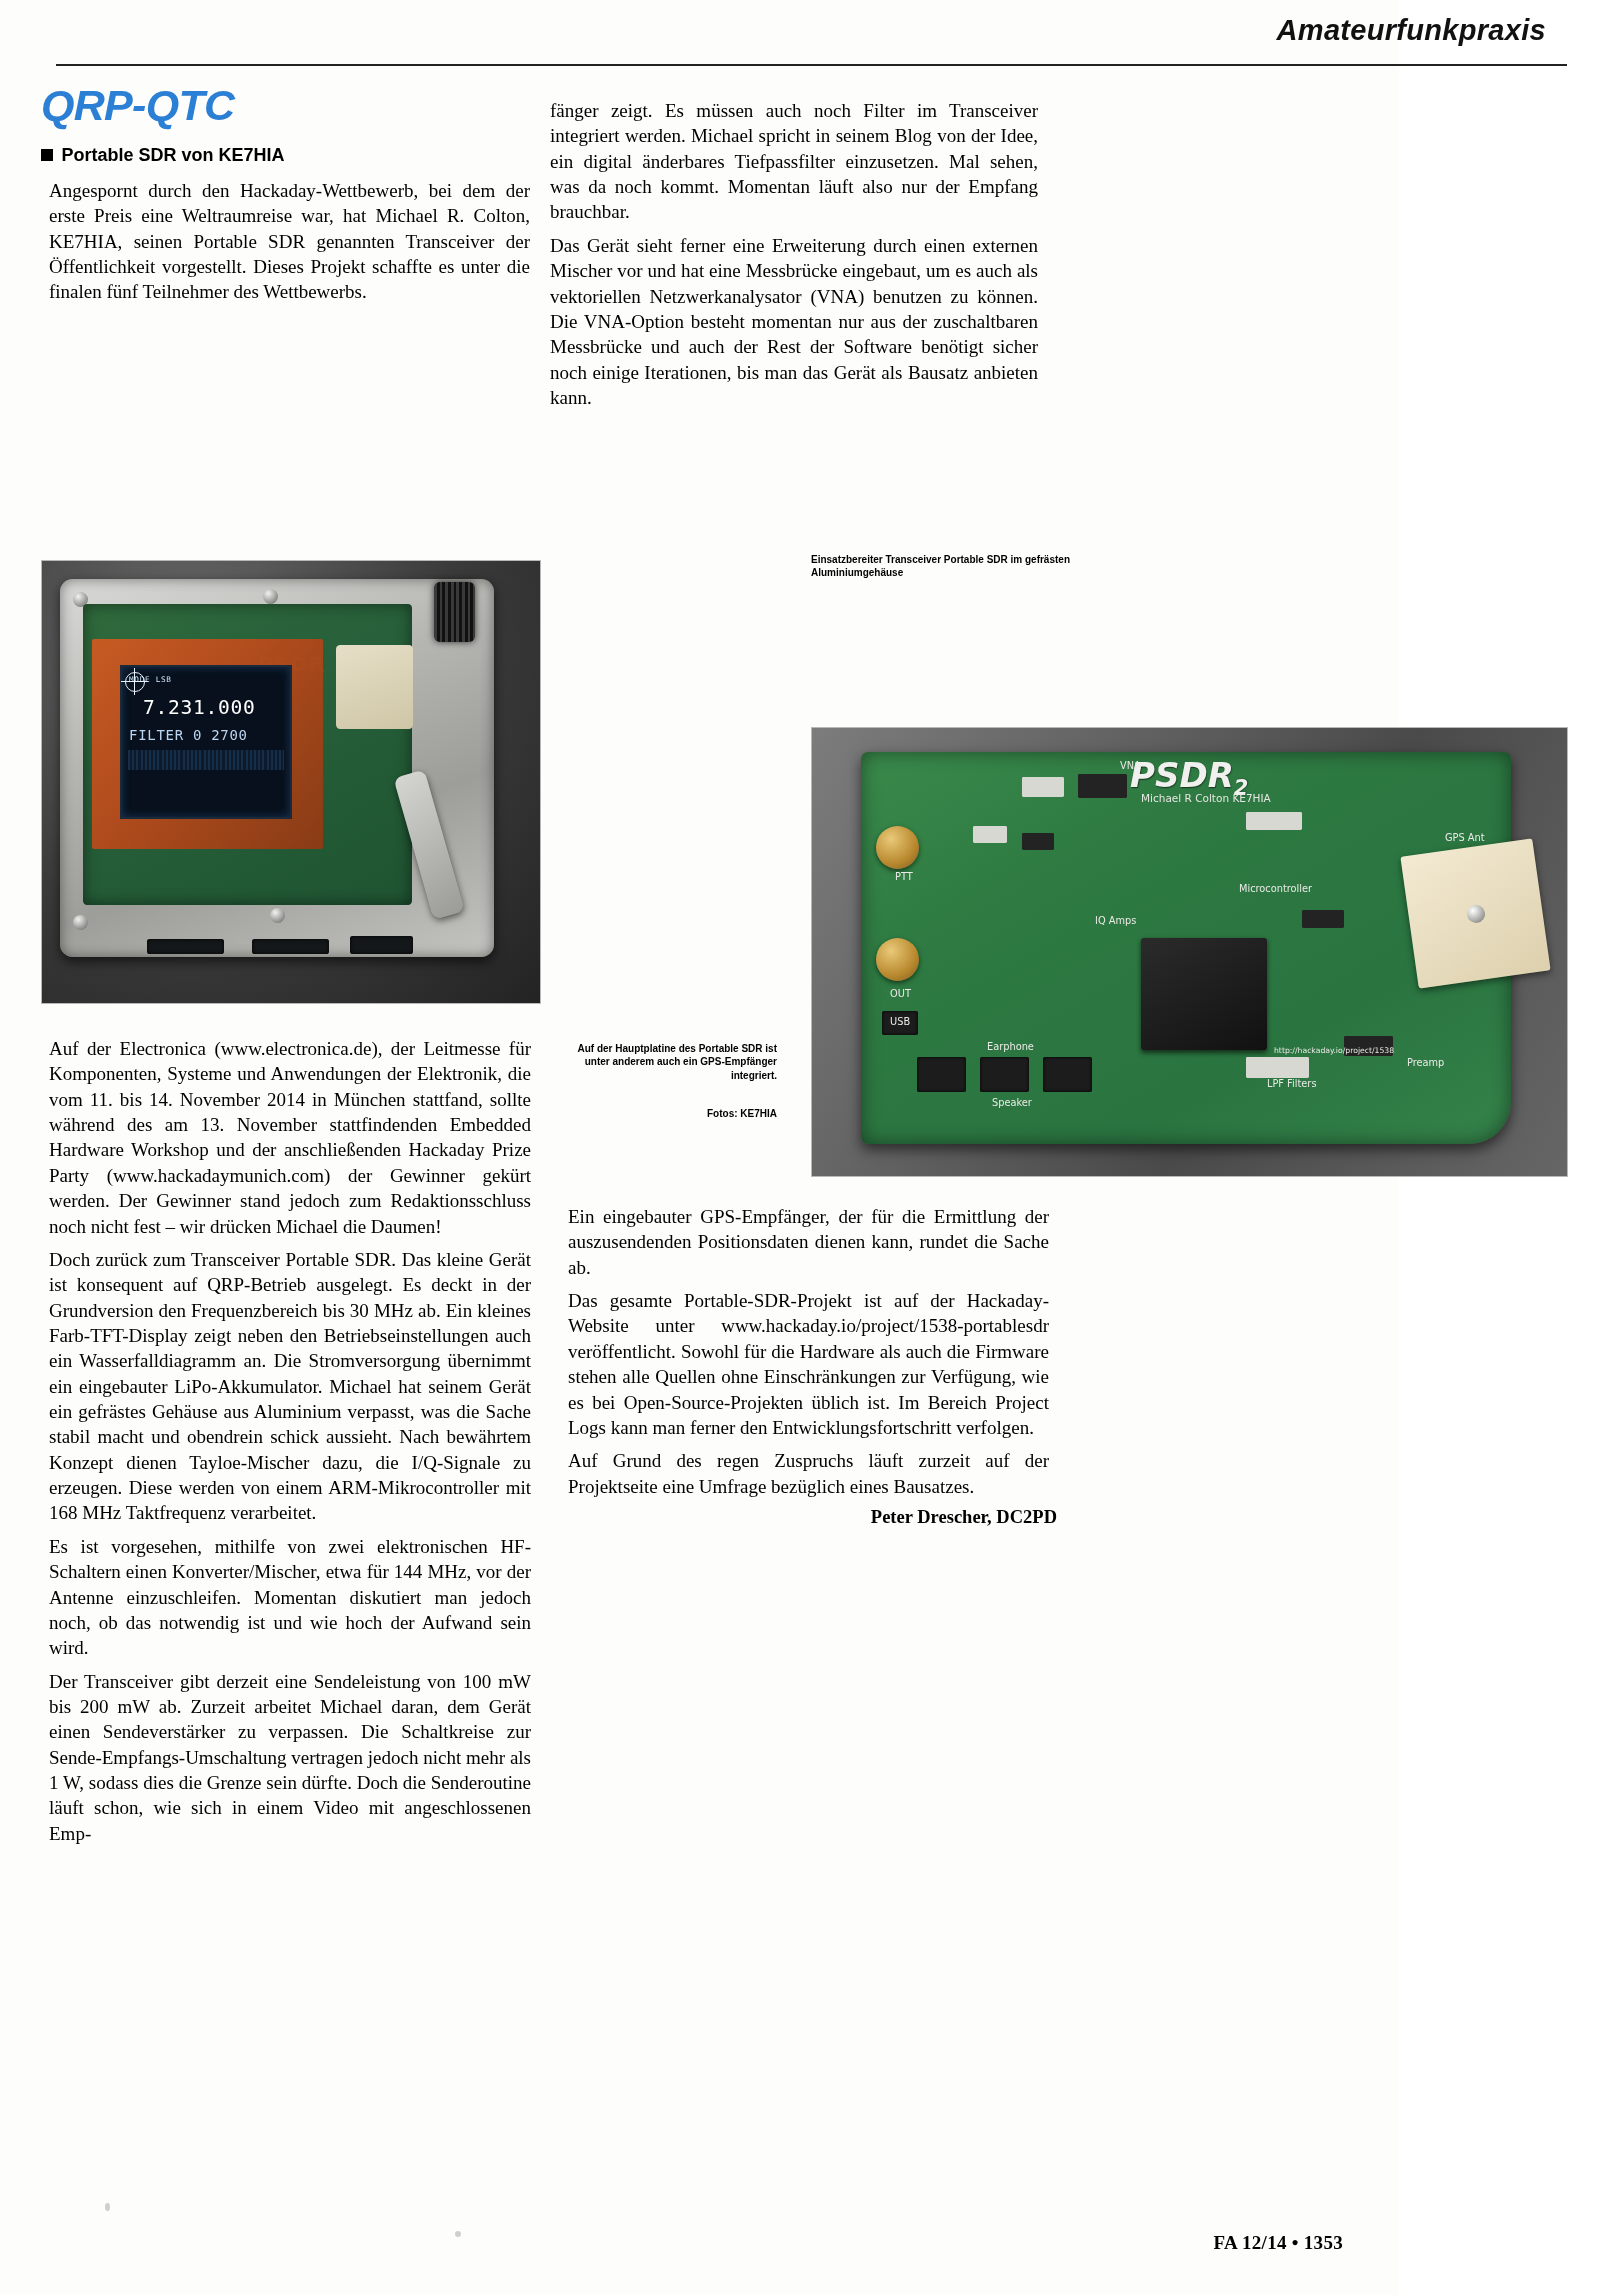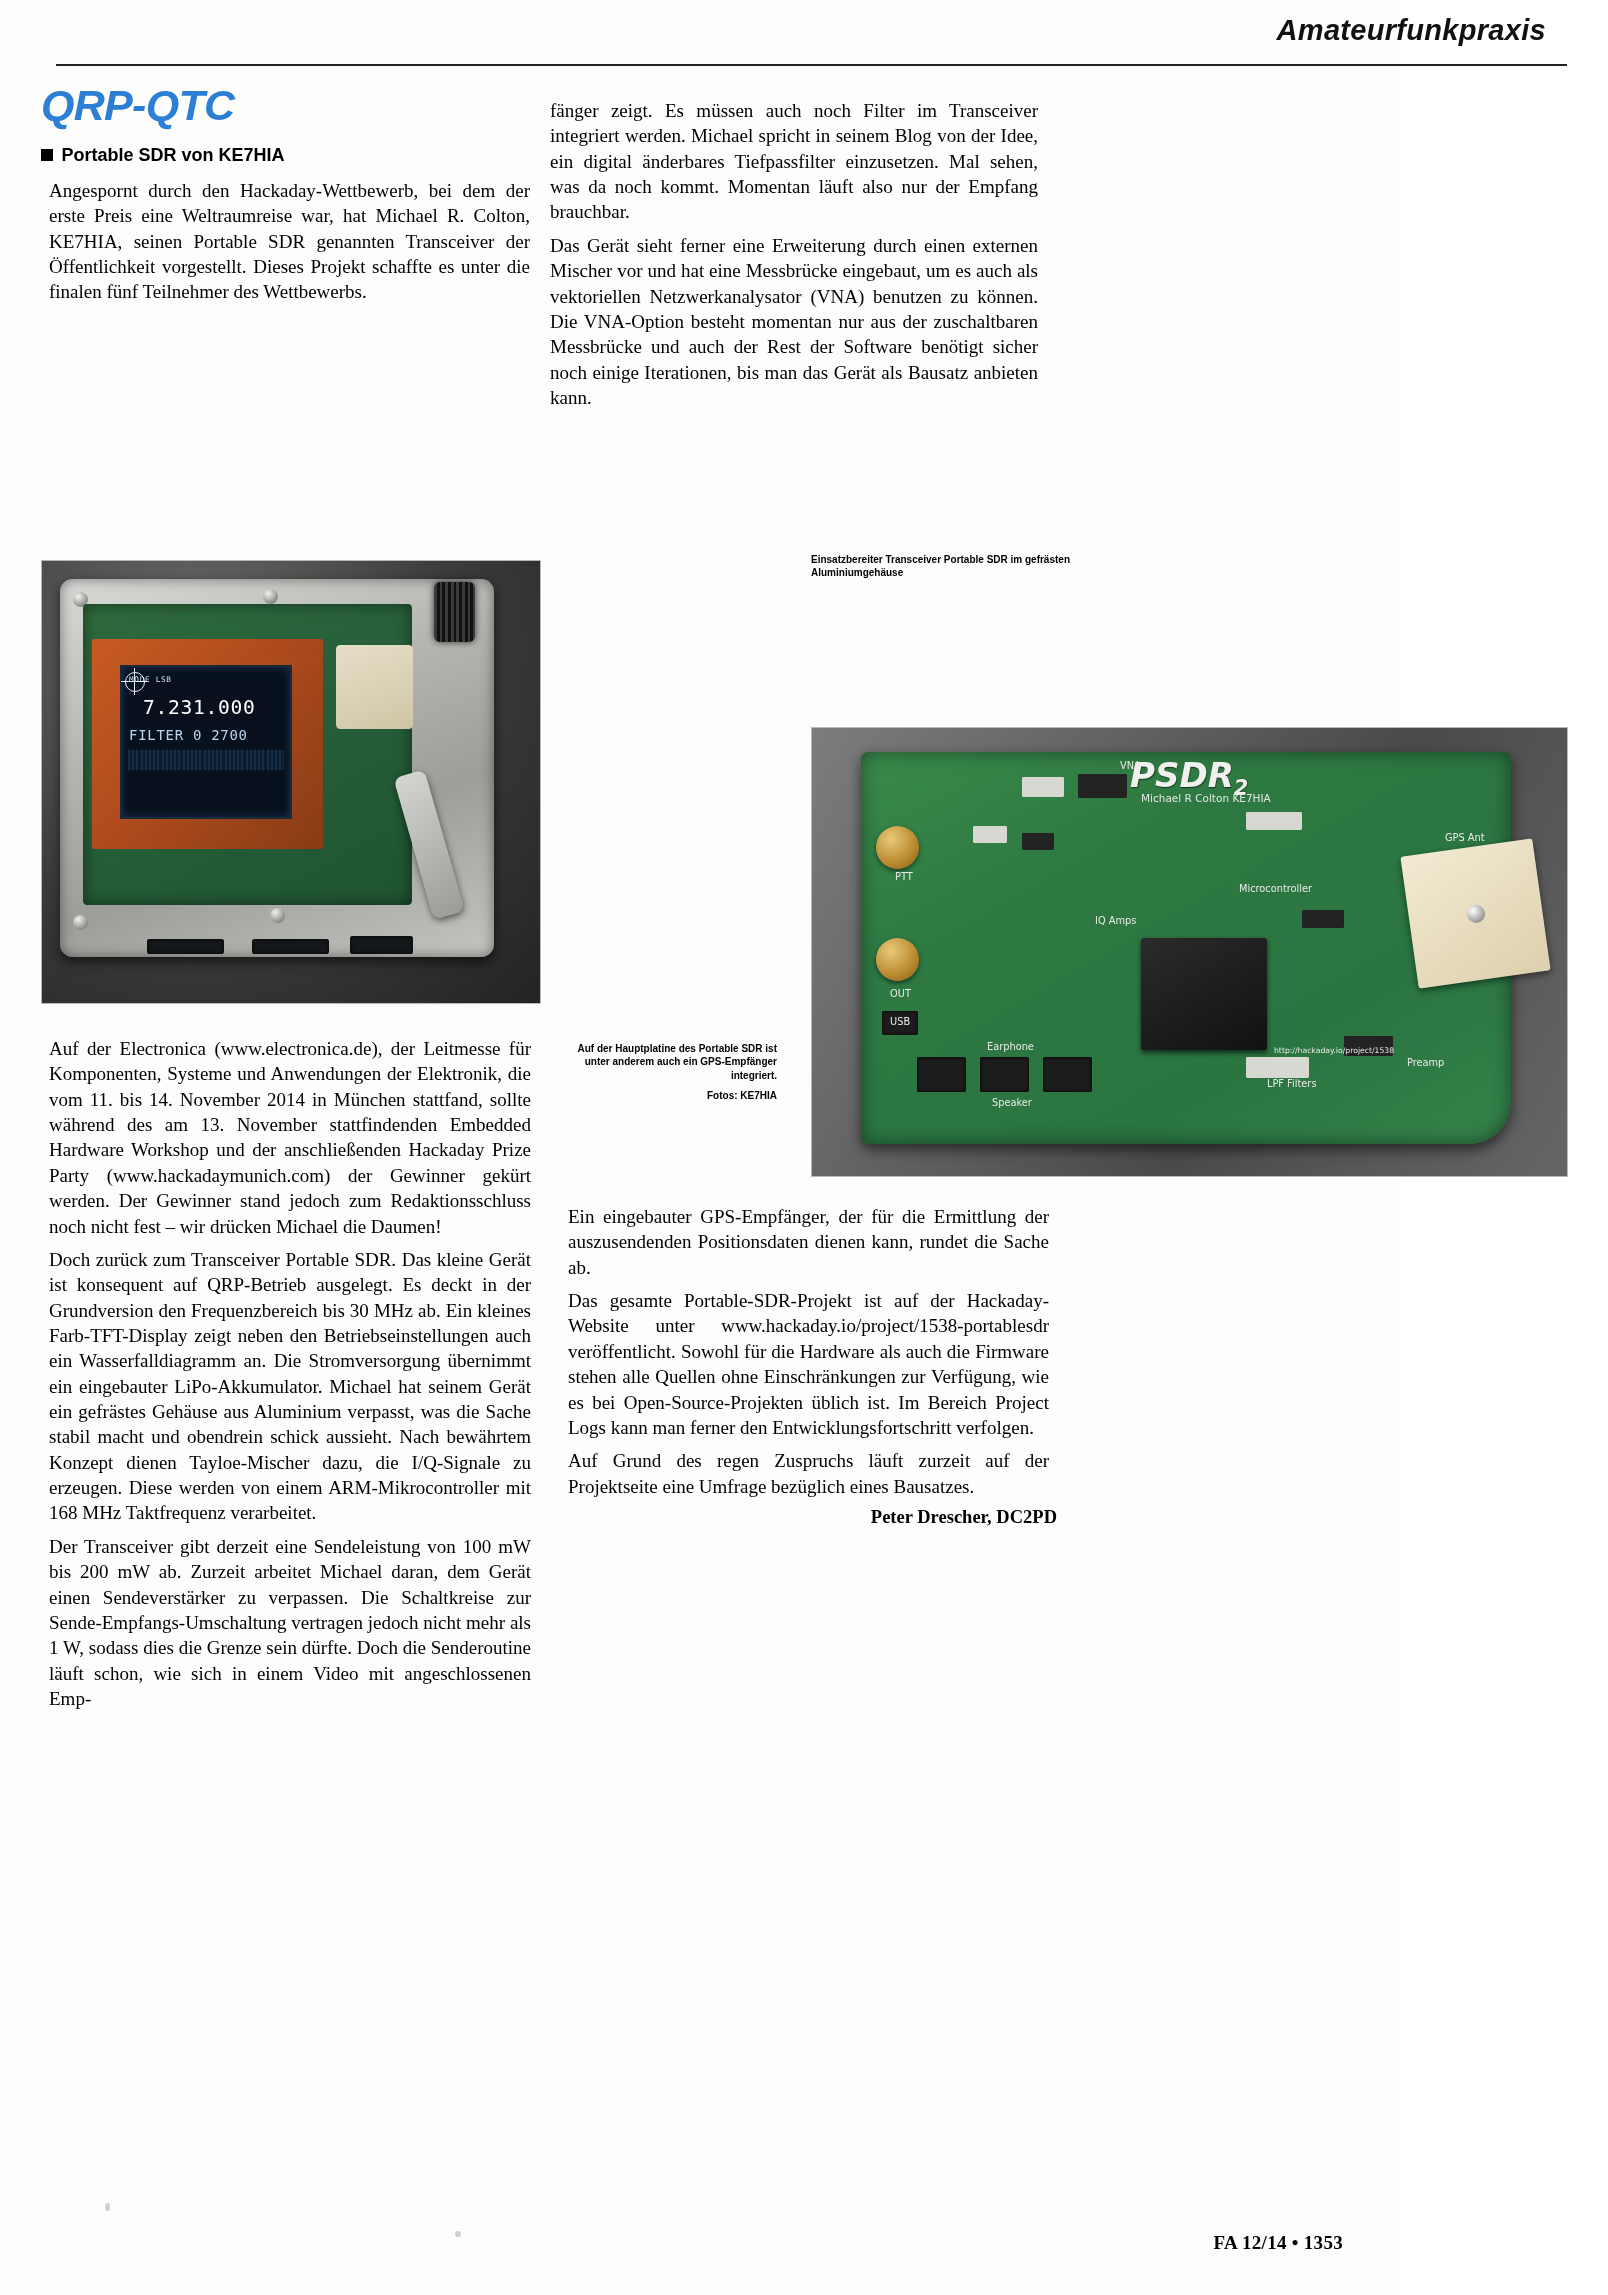--- a/index.html
+++ b/index.html
@@ -464,26 +464,27 @@
     <div class="p2-txt" style="left:78px; top:288px;">USB</div>
     <div class="p2-txt" style="left:175px; top:313px;">Earphone</div>
     <div class="p2-txt" style="left:180px; top:369px;">Speaker</div>
     <div class="p2-txt" style="left:455px; top:350px;">LPF Filters</div>
     <div class="p2-txt" style="left:595px; top:329px;">Preamp</div>
     <div class="p2-txt" style="left:462px; top:318px; font-size:7.7px;">http://hackaday.io/project/1538</div>
   </div>
 
   <div class="caption" id="caption-board">
     <div>Auf der Hauptplatine des Portable SDR ist unter anderem auch ein GPS-Empfänger integriert.</div>
-    <div style="margin-top:7px;">Fotos: KE7HIA</div>
+    <div style="margin-top:25px;">Fotos: KE7HIA</div>
   </div>
 
   <div class="lower-left">
     <p class="body">Auf der Electronica (www.electronica.de), der Leitmesse für Komponenten, Systeme und Anwendungen der Elektronik, die vom 11. bis 14. November 2014 in München stattfand, sollte während des am 13. November stattfindenden Embedded Hardware Workshop und der anschließenden Hackaday Prize Party (www.hackadaymunich.com) der Gewinner gekürt werden. Der Gewinner stand jedoch zum Redaktionsschluss noch nicht fest – wir drücken Michael die Daumen!</p>
     <p class="body">Doch zurück zum Transceiver Portable SDR. Das kleine Gerät ist konsequent auf QRP-Betrieb ausgelegt. Es deckt in der Grundversion den Frequenzbereich bis 30 MHz ab. Ein kleines Farb-TFT-Display zeigt neben den Betriebseinstellungen auch ein Wasserfalldiagramm an. Die Stromversorgung übernimmt ein eingebauter LiPo-Akkumulator. Michael hat seinem Gerät ein gefrästes Gehäuse aus Aluminium verpasst, was die Sache stabil macht und obendrein schick aussieht. Nach bewährtem Konzept dienen Tayloe-Mischer dazu, die I/Q-Signale zu erzeugen. Diese werden von einem ARM-Mikrocontroller mit 168 MHz Taktfrequenz verarbeitet.</p>
+    <p class="body">Es ist vorgesehen, mithilfe von zwei elektronischen HF-Schaltern einen Konverter/Mischer, etwa für 144 MHz, vor der Antenne einzuschleifen. Momentan diskutiert man jedoch noch, ob das notwendig ist und wie hoch der Aufwand sein wird.</p>
     <p class="body">Der Transceiver gibt derzeit eine Sendeleistung von 100 mW bis 200 mW ab. Zurzeit arbeitet Michael daran, dem Gerät einen Sendeverstärker zu verpassen. Die Schaltkreise zur Sende-Empfangs-Umschaltung vertragen jedoch nicht mehr als 1 W, sodass dies die Grenze sein dürfte. Doch die Senderoutine läuft schon, wie sich in einem Video mit angeschlossenen Emp-</p>
   </div>
 
   <div class="lower-right">
     <p class="body">Ein eingebauter GPS-Empfänger, der für die Ermittlung der auszusendenden Positionsdaten dienen kann, rundet die Sache ab.</p>
     <p class="body">Das gesamte Portable-SDR-Projekt ist auf der Hackaday-Website unter www.hackaday.io/project/1538-portablesdr veröffentlicht. Sowohl für die Hardware als auch die Firmware stehen alle Quellen ohne Einschränkungen zur Verfügung, wie es bei Open-Source-Projekten üblich ist. Im Bereich Project Logs kann man ferner den Entwicklungsfortschritt verfolgen.</p>
     <p class="body">Auf Grund des regen Zuspruchs läuft zurzeit auf der Projektseite eine Umfrage bezüglich eines Bausatzes.</p>
     <div class="signature">Peter Drescher, DC2PD</div>
   </div>
 

